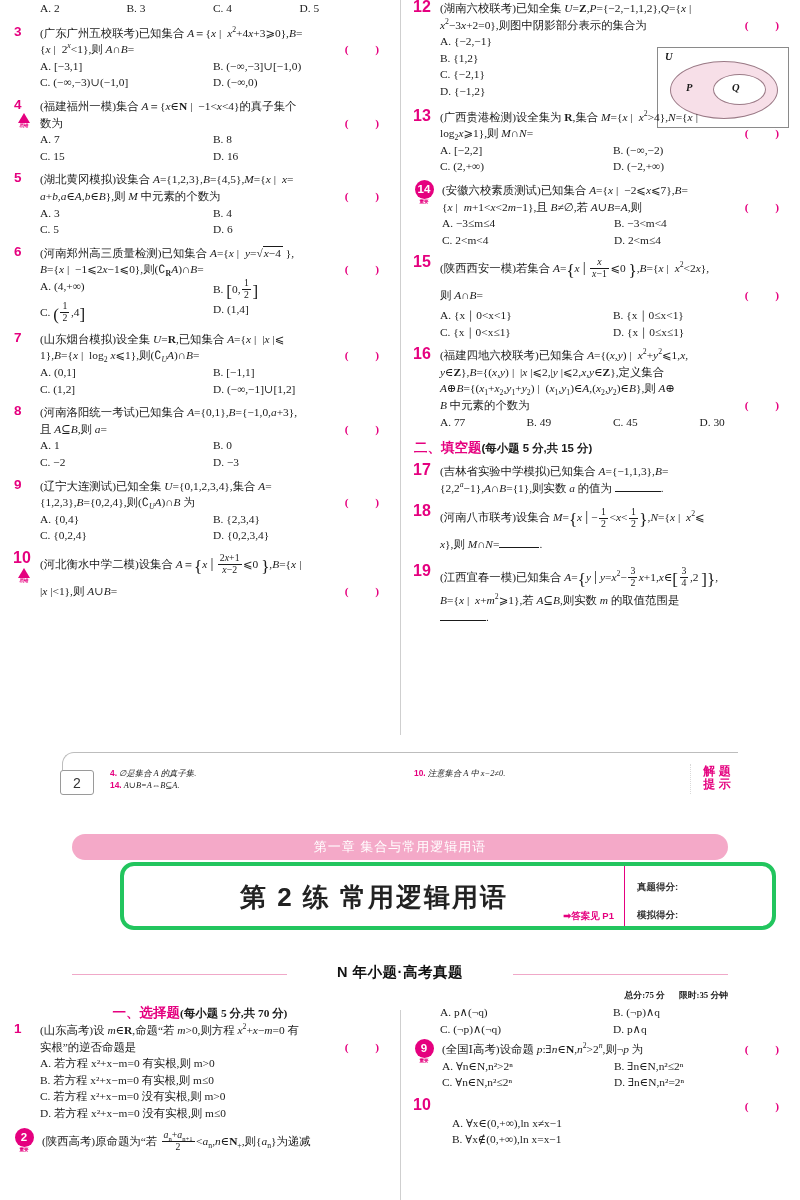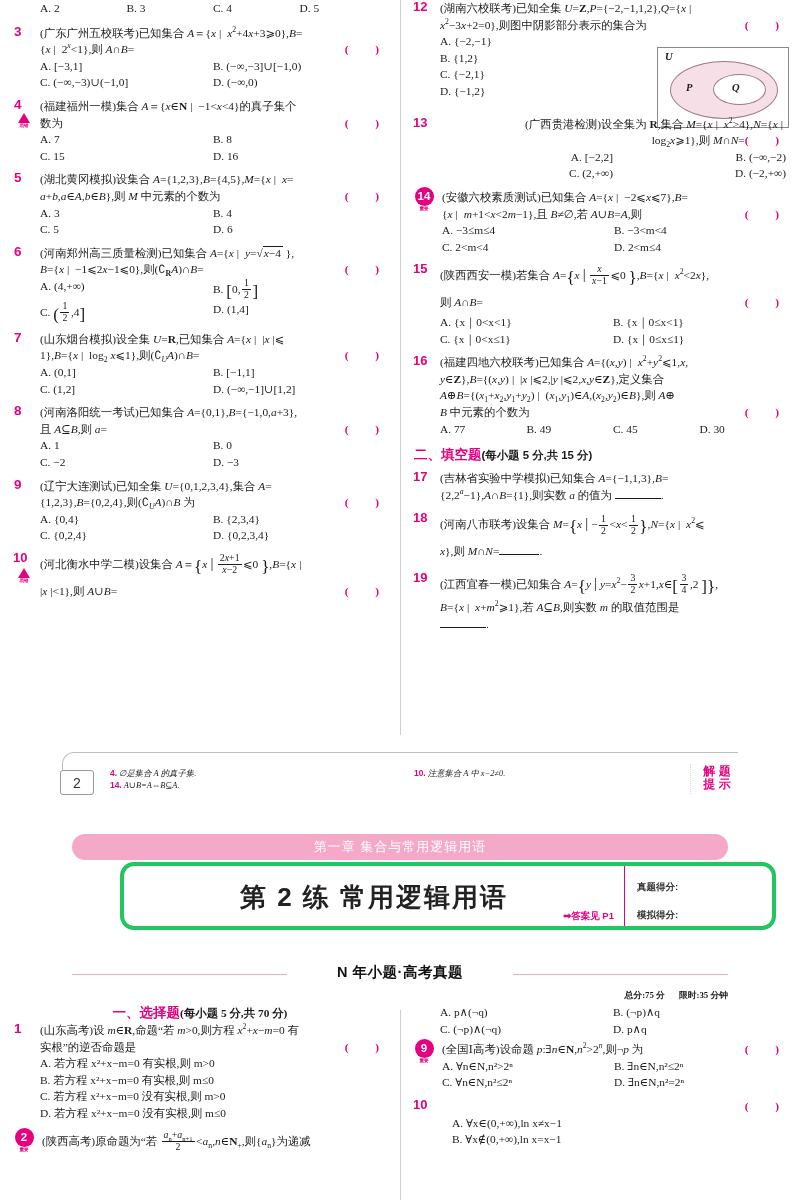--- a/index.html
+++ b/index.html
@@ -23,21 +23,21 @@
   }
 
   
   .q { position: relative; margin: 0 0 7px 0; padding-left: 26px; }
   .q-num {
     position: absolute; left: 0; top: -1px;
     color: #e5007f; font-weight: bold; font-size: 13.5px;
     font-family: "Liberation Sans", sans-serif;
     line-height: 15px;
   }
-  .q-num.wide { font-size: 13px; left: -1px; }
+  .q-num.wide { font-size: 16px; left: -1px; }
   .q-body { font-size: 11.4px; line-height: 16.6px; }
   .opts { display: flex; flex-wrap: wrap; }
   .opt { width: 50%; font-size: 11.4px; line-height: 16.6px; white-space: nowrap; }
   .opts.four-up .opt { width: 25%; }
   .paren {
     color: #e5007f; font-weight: bold; letter-spacing: 7px;
     font-family: "Liberation Serif", serif;
   }
   .flowline { display: block; }
   .rowline { display: flex; align-items: flex-start; justify-content: space-between; }
@@ -389,21 +389,21 @@
       </div>
 
       <div class="venn">
         <span class="ulab">U</span>
         <span class="ell-p"></span>
         <span class="ell-q"></span>
         <span class="plab">P</span>
         <span class="qlab">Q</span>
       </div>
 
-      <div class="q" style="margin-top:16px;text-align:right;">
+      <div class="q" style="margin-top:9px;">
         <span class="q-num wide">13</span>
         <div class="q-body">
           <span class="flowline"><span>(广西贵港检测)</span>设全集为 <b class="mb">R</b>,集合 <i class="mi">M</i>={<i class="mi">x</i><span class="setbar">|</span> <i class="mi">x</i><sup>2</sup>&gt;4},<i class="mi">N</i>={<i class="mi">x</i><span class="setbar">|</span></span>
           <div class="rowline">
             <span class="txt">log<sub>2</sub><i class="mi">x</i>⩾1},则 <i class="mi">M</i>∩<i class="mi">N</i>=</span>
             <span class="paren">(&nbsp;&nbsp;)</span>
           </div>
           <div class="opts">
             <div class="opt">A. [−2,2]</div>
             <div class="opt">B. (−∞,−2)</div>

